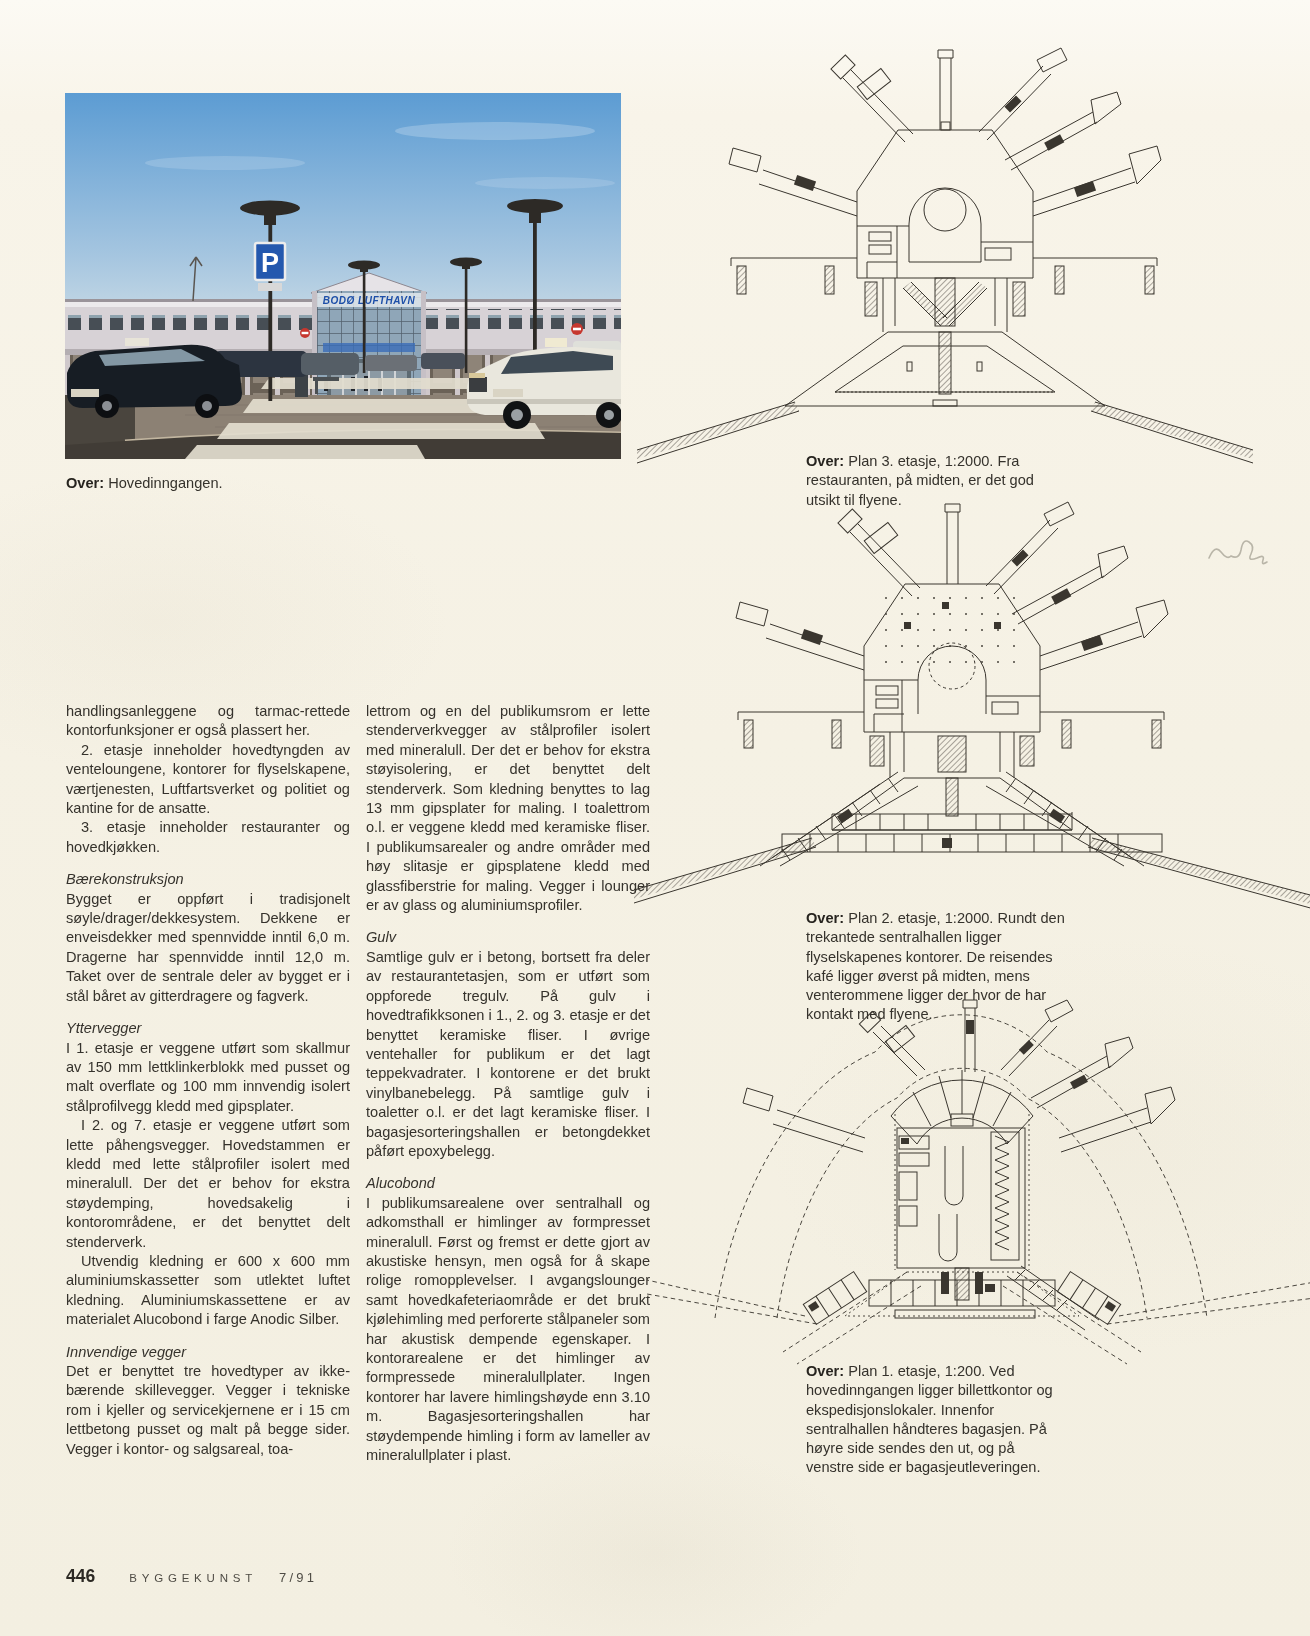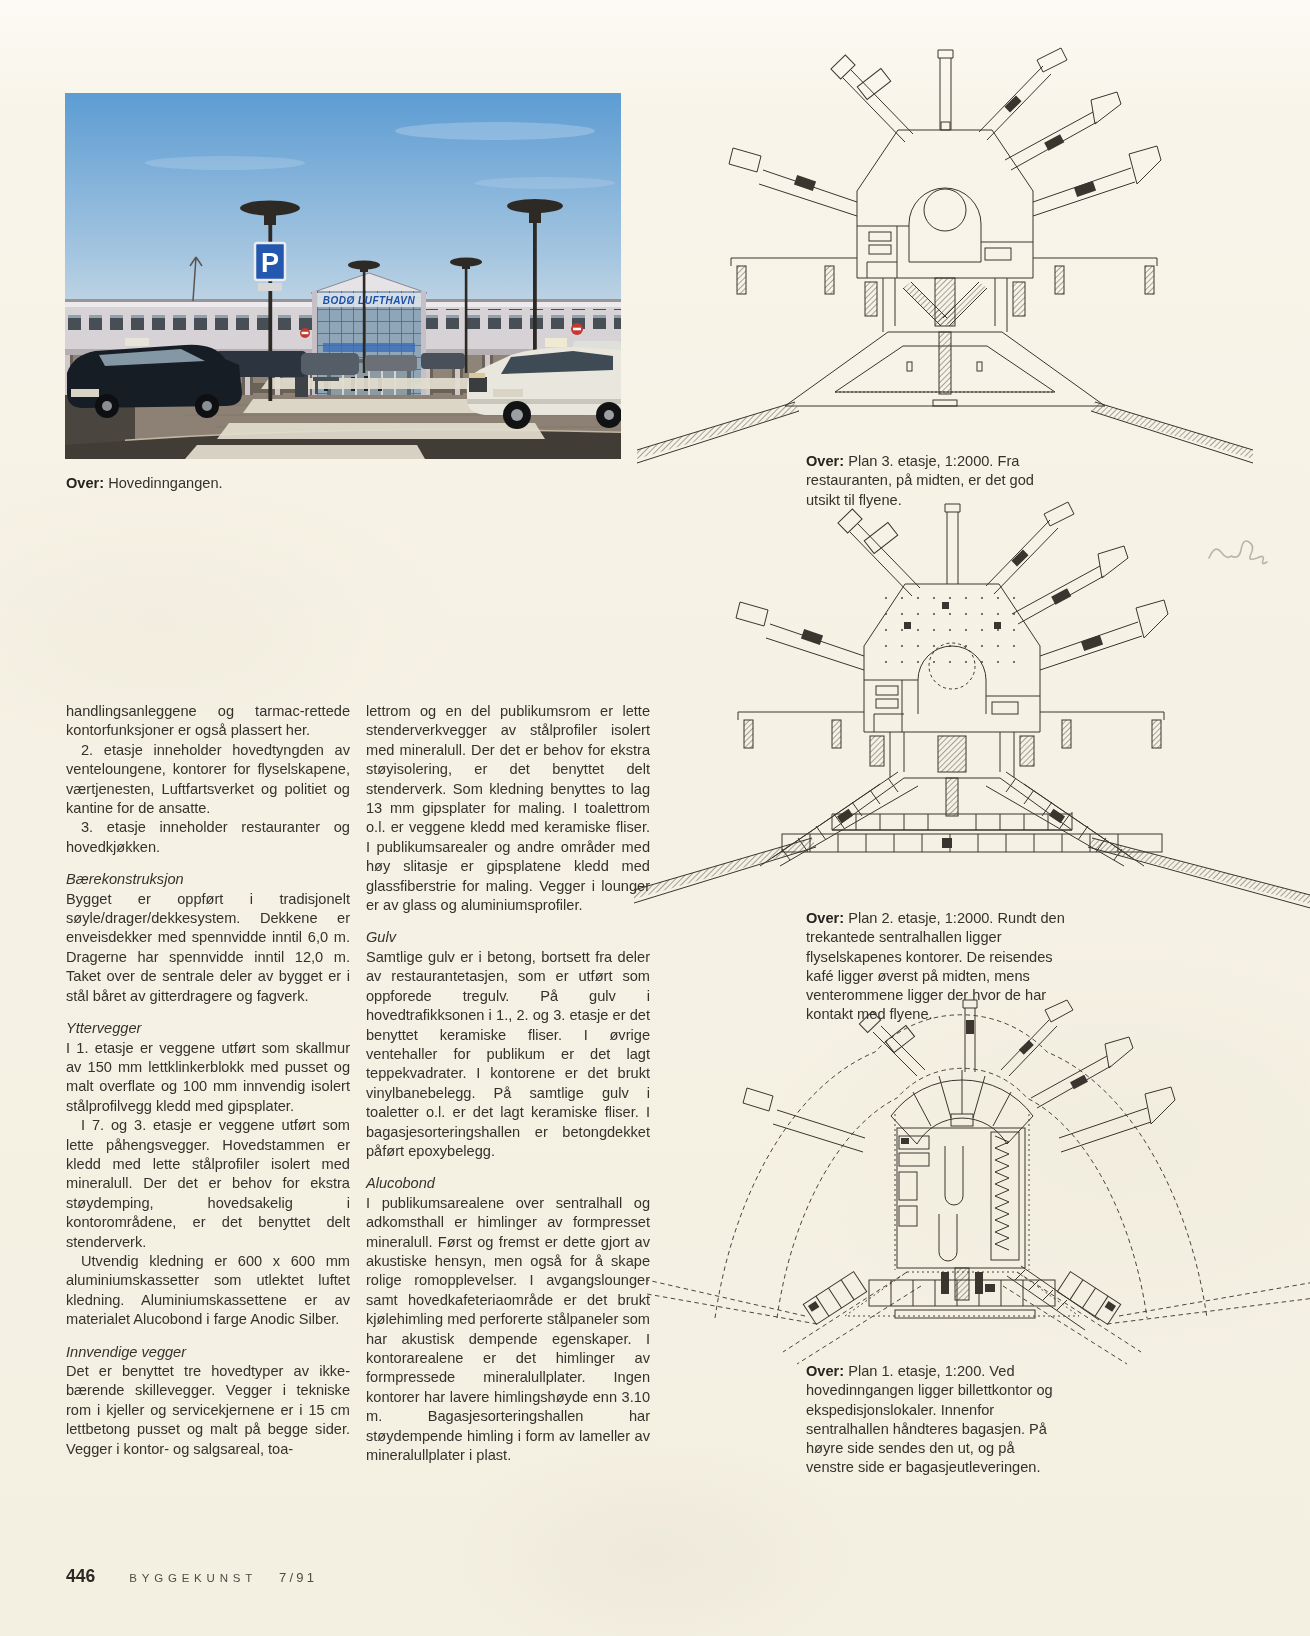--- a/index.html
+++ b/index.html
@@ -397,21 +397,21 @@
   </p>
 
   <div class="col" style="left:66px;top:702px;">
     <p>handlingsanleggene og tarmac-rettede kontorfunksjoner er også plassert her.</p>
     <p class="ind">2. etasje inneholder hovedtyngden av venteloungene, kontorer for flyselskapene, værtjenesten, Luftfartsverket og politiet og kantine for de ansatte.</p>
     <p class="ind">3. etasje inneholder restauranter og hovedkjøkken.</p>
     <p class="hd">Bærekonstruksjon</p>
     <p>Bygget er oppført i tradisjonelt søyle/drager/dekkesystem. Dekkene er enveisdekker med spennvidde inntil 6,0 m. Dragerne har spennvidde inntil 12,0 m. Taket over de sentrale deler av bygget er i stål båret av gitterdragere og fagverk.</p>
     <p class="hd">Yttervegger</p>
     <p>I 1. etasje er veggene utført som skallmur av 150 mm lettklinkerblokk med pusset og malt overflate og 100 mm innvendig isolert stålprofilvegg kledd med gipsplater.</p>
-    <p class="ind">I 7. og 3. etasje er veggene utført som lette påhengsvegger. Hovedstammen er kledd med lette stålprofiler isolert med mineralull. Der det er behov for ekstra støydemping, hovedsakelig i kontorområdene, er det benyttet delt stenderverk.</p>
+    <p class="ind">I 2. og 7. etasje er veggene utført som lette påhengsvegger. Hovedstammen er kledd med lette stålprofiler isolert med mineralull. Der det er behov for ekstra støydemping, hovedsakelig i kontorområdene, er det benyttet delt stenderverk.</p>
     <p class="ind">Utvendig kledning er 600 x 600 mm aluminiumskassetter som utlektet luftet kledning. Aluminiumskassettene er av materialet Alucobond i farge Anodic Silber.</p>
     <p class="hd">Innvendige vegger</p>
     <p>Det er benyttet tre hovedtyper av ikke-bærende skillevegger. Vegger i tekniske rom i kjeller og servicekjernene er i 15 cm lettbetong pusset og malt på begge sider. Vegger i kontor- og salgsareal, toa-</p>
   </div>
 
   <div class="col" style="left:366px;top:702px;">
     <p>lettrom og en del publikumsrom er lette stenderverkvegger av stålprofiler isolert med mineralull. Der det er behov for ekstra støyisolering, er det benyttet delt stenderverk. Som kledning benyttes to lag 13 mm gipsplater for maling. I toalettrom o.l. er veggene kledd med keramiske fliser. I publikumsarealer og andre områder med høy slitasje er gipsplatene kledd med glassfiberstrie for maling. Vegger i lounger er av glass og aluminiumsprofiler.</p>
     <p class="hd">Gulv</p>
     <p>Samtlige gulv er i betong, bortsett fra deler av restaurantetasjen, som er utført som oppforede tregulv. På gulv i hovedtrafikksonen i 1., 2. og 3. etasje er det benyttet keramiske fliser. I øvrige ventehaller for publikum er det lagt teppekvadrater. I kontorene er det brukt vinylbanebelegg. På samtlige gulv i toaletter o.l. er det lagt keramiske fliser. I bagasjesorteringshallen er betongdekket påført epoxybelegg.</p>
     <p class="hd">Alucobond</p>

